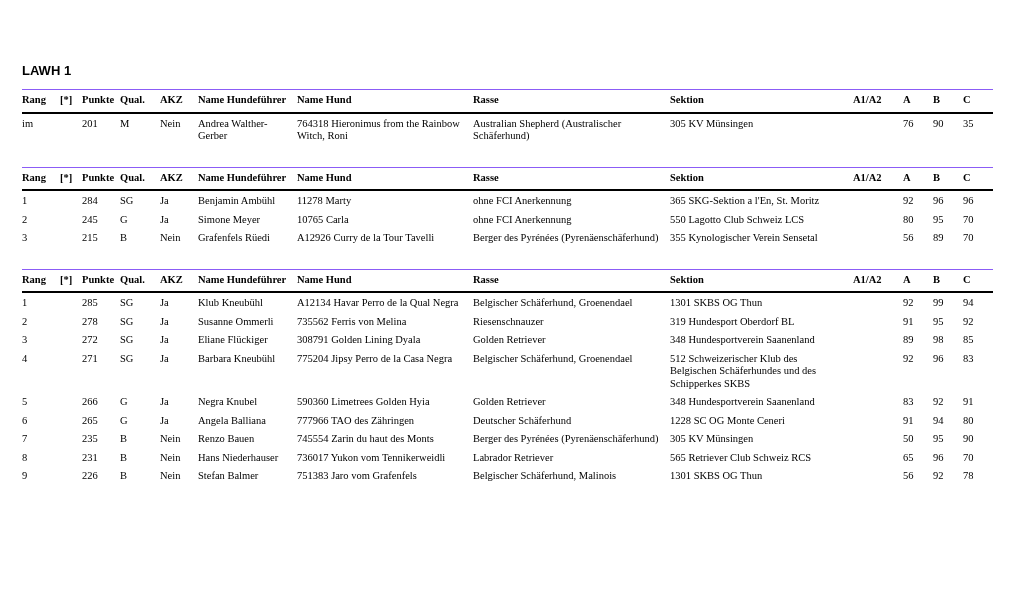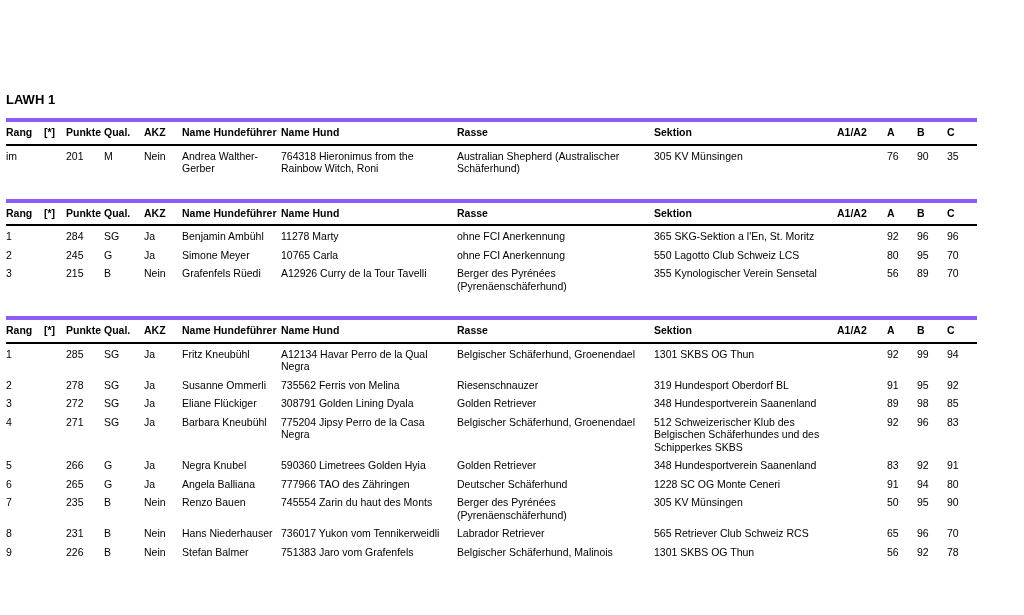--- a/index.html
+++ b/index.html
@@ -11,41 +11,41 @@
     position: relative;
     width: 1024px;
     height: 615px;
     background: #ffffff;
     color: #000000;
     font-family: "Liberation Sans", "DejaVu Sans", sans-serif;
     overflow: hidden;
   }
   .content {
     position: absolute;
-    left: 6px;
+    left: 22px;
     top: 64px;
     width: 971px;
-    margin-top: 29px;
   }
   .section { margin: 0; }
   .section + .section { margin-top: 22px; }
   .section-title {
     font-size: 13px;
     font-weight: bold;
     margin: 0 0 11px 0;
     padding: 0;
     line-height: 14px;
   }
   table.results-table {
     width: 971px;
     table-layout: fixed;
     border-collapse: collapse;
-    border-top: 4px solid #8b5cf6;
+    border-top: 1px solid #8b5cf6;
     font-size: 10.5px;
     line-height: 12.5px;
+    font-family: Liberation Serif, serif;
   }
   table.results-table th {
     text-align: left;
     font-weight: bold;
     vertical-align: bottom;
     padding: 4px 8px 5px 0;
     border-bottom: 2px solid #000000;
     font-size: 10.5px;
     white-space: nowrap;
     overflow: visible;
@@ -238,21 +238,21 @@
               <th>C</th>
             </tr>
           </thead>
           <tbody>
             <tr>
               <td>1</td>
               <td></td>
               <td>285</td>
               <td>SG</td>
               <td>Ja</td>
-              <td>Fritz Kneubühl</td>
+              <td>Klub Kneubühl</td>
               <td>A12134 Havar Perro de la Qual Negra</td>
               <td>Belgischer Schäferhund, Groenendael</td>
               <td>1301 SKBS OG Thun</td>
               <td></td>
               <td>92</td>
               <td>99</td>
               <td>94</td>
             </tr>
             <tr>
               <td>2</td>

